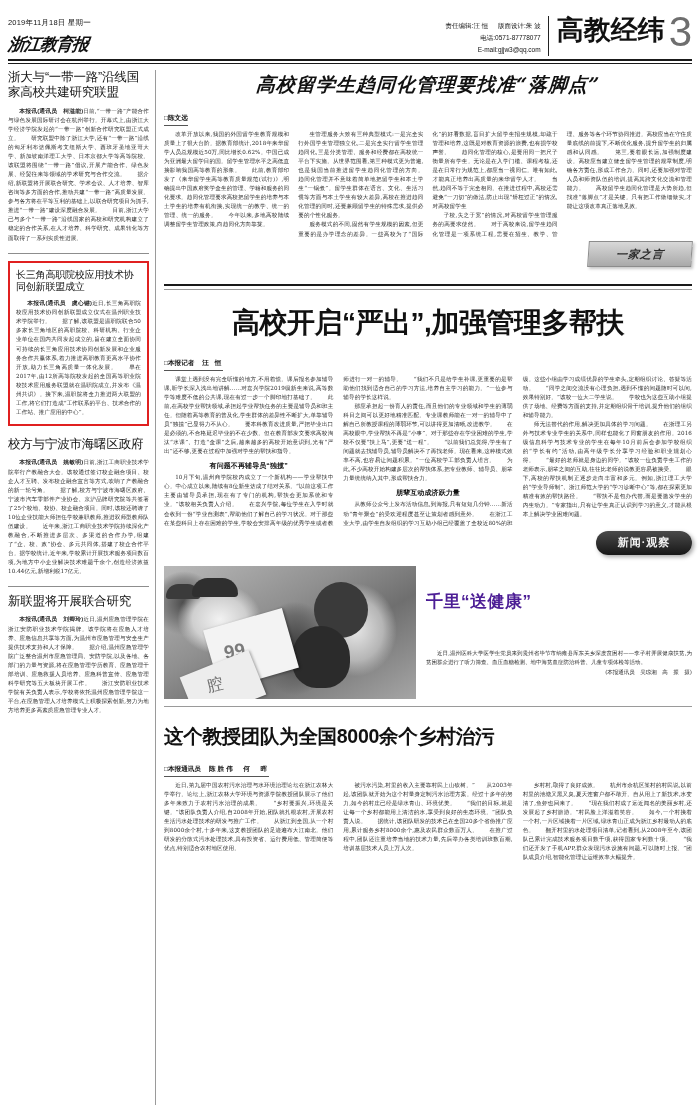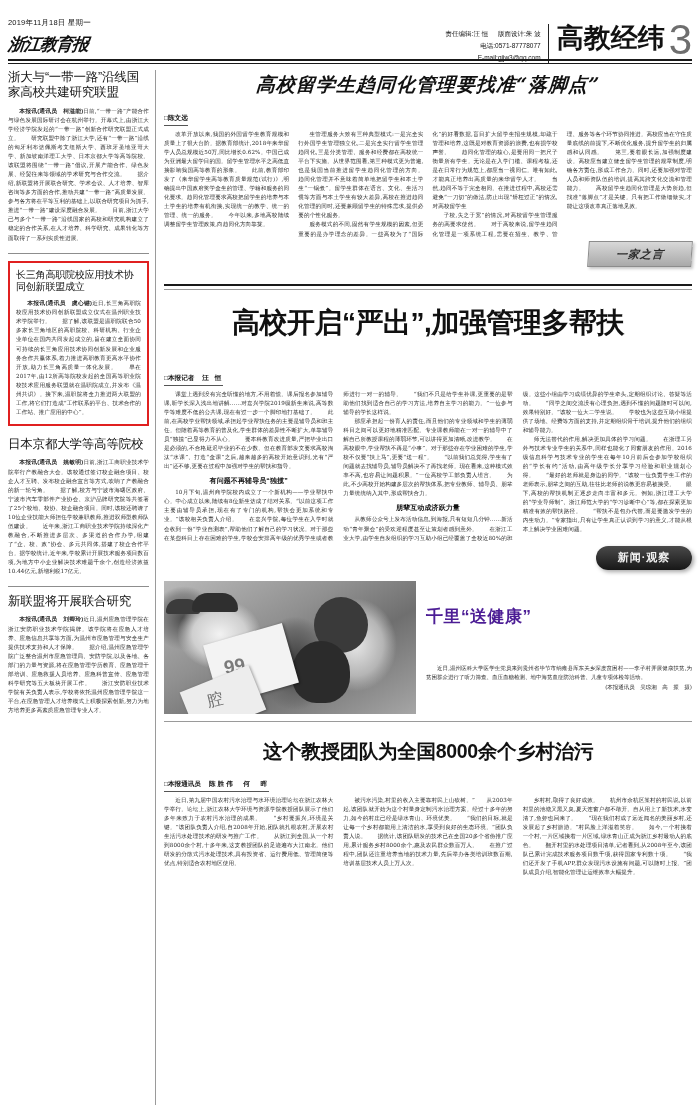--- a/index.html
+++ b/index.html
@@ -32,21 +32,21 @@
     margin-top: 5px;
     font-size: 17px;
     font-family: "DejaVu Serif", serif;
     font-style: italic;
     font-weight: bold;
     letter-spacing: -1px;
     color: #111;
     transform: skewX(-6deg);
   }
   .mast-right {
-    position: absolute; right: 8px; top: 24px;
+    position: absolute; right: 8px; top: 16px;
     display: flex; align-items: flex-start;
   }
   .mast-credits {
     text-align: right;
     font-size: 6.5px;
     line-height: 1.85;
     font-family: "Liberation Sans", sans-serif;
     color: #111;
     padding-right: 7px;
     padding-top: 4px;
@@ -175,21 +175,21 @@
   .sep-thin { border-top: 1px solid #9a9a9a; margin: 3px 0 8px 0; }
 
   
   .main-head {
     text-align: center;
     font-size: 28px;
     font-weight: bold;
     font-family: "Liberation Sans", sans-serif;
     color: #111;
     letter-spacing: -.5px;
-    margin: 6px 0 24px 0;
+    margin: 6px 0 9px 0;
     white-space: nowrap;
   }
   .sub-head {
     font-size: 7px;
     font-weight: bold;
     font-family: "Liberation Sans", sans-serif;
     color: #111;
     text-align: center;
     margin: 4px 0 2px 0;
   }
@@ -317,21 +317,20 @@
   .photo-credit {
     font-size: 5.5px;
     text-align: right;
     margin-top: 2px;
     color: #2a2a2a;
     font-family: "DejaVu Serif", serif;
   }
 
   
   .bottom-head {
-    text-align: center;
     font-size: 19.5px;
     font-weight: bold;
     font-family: "Liberation Sans", sans-serif;
     color: #111;
     letter-spacing: -.3px;
     margin: 8px 0 7px 0;
   }
 </style>
 </head>
 <body>
@@ -371,21 +370,21 @@
     <div class="lb-rule"></div>
 
     <div class="boxed">
       <div class="lb-head">长三角高职院校应用技术协同创新联盟成立</div>
       <div class="body-text">
         <p><span class="lead-label">本报讯(通讯员　虞心键)</span><span>近日,长三角高职院校应用技术协同创新联盟成立仪式在温州职业技术学院举行。　　据了解,该联盟是温职院联合50多家长三角地区的高职院校、科研机构、行业企业单位在国内共同发起成立的,旨在建立全面协同可持续的长三角应用技术协同创新发展和企业服务合作共赢体系,着力推进高职教育更高水平协作开放,助力长三角高质量一体化发展。　　早在2017年,由12所高等院校发起的全国高等职业院校技术应用服务联盟就在温职院成立,并发布《温州共识》。接下来,温职院将全力推进两大联盟的工作,将它们打造成“工作联系的平台、技术合作的工作站、推广应用的中心”。</span></p>
       </div>
     </div>
 
     <div class="lb">
-      <div class="lb-head">日本京都大学等高等院校</div>
+      <div class="lb-head">校方与宁波市海曙区政府</div>
       <div class="body-text">
         <p><span class="lead-label">本报讯(通讯员　姚敏明)</span><span>日前,浙江工商职业技术学院举行产教融合大会。该校通过签订校企融合项目、校企人才互聘、发布校企融合宣言等方式,吹响了产教融合的新一轮号角。　　据了解,校方与宁波市海曙区政府、宁波市汽车零部件产业协会、京沪品牌研究院等共签署了25个校地、校协、校企融合项目。同时,该校还聘请了10位企业技能大师担任学校兼职教师,推进双师型教师队伍建设。　　近年来,浙江工商职业技术学院持续深化产教融合,不断推进多层次、多渠道的合作办学,组建了“企、校、政”协会、多元共同体,搭建了校企合作平台。据学校统计,近年来,学校累计开展技术服务项目数百项,为地方中小企业解决技术难题千余个,创造经济效益10.44亿元,新增利税17亿元。</span></p>
       </div>
     </div>
 
     <div class="lb-rule"></div>
 
     <div class="lb">
       <div class="lb-head">新联盟将开展联合研究</div>
       <div class="body-text">

